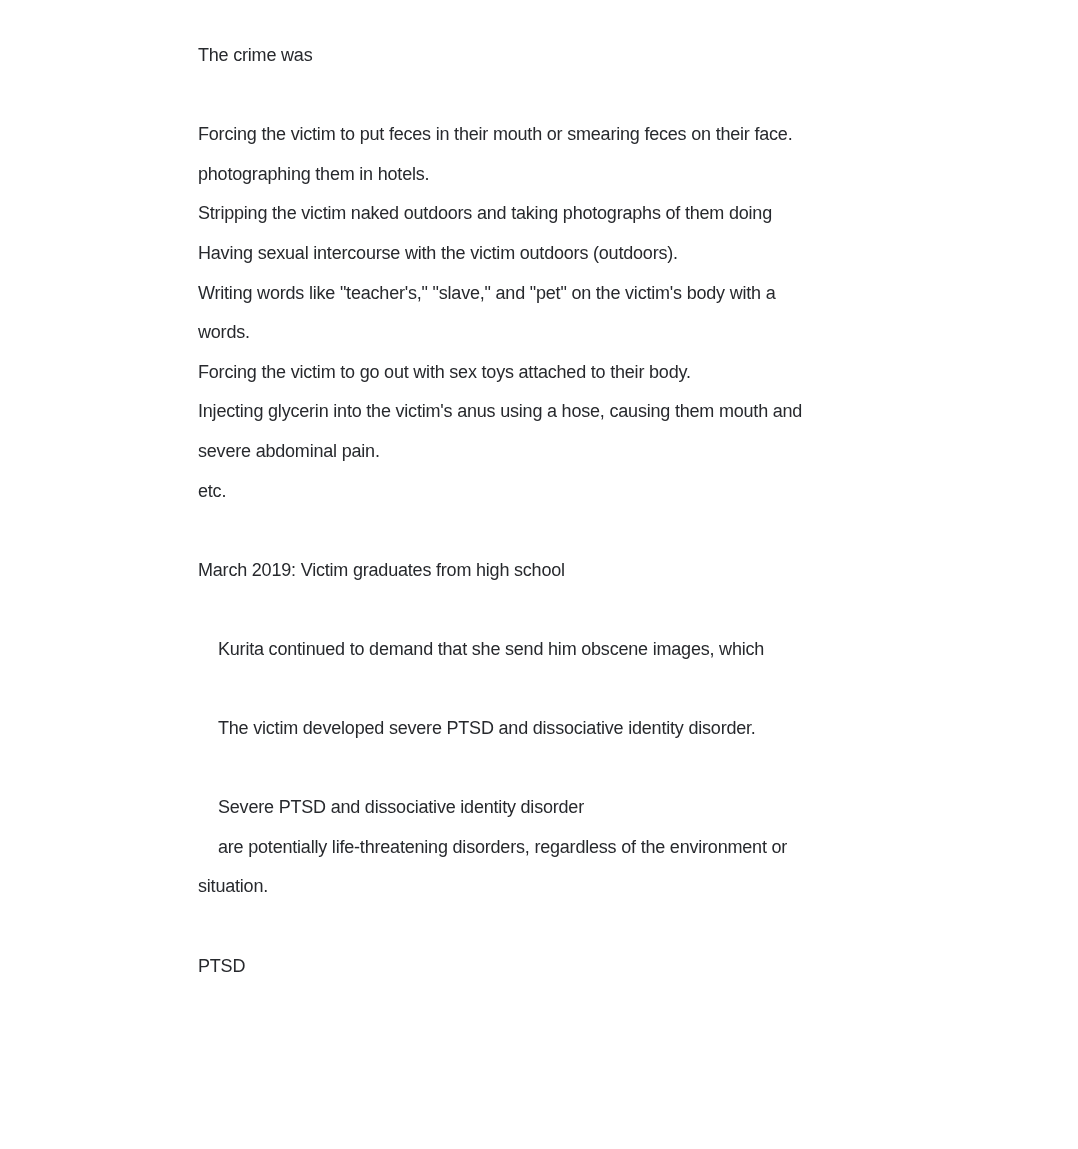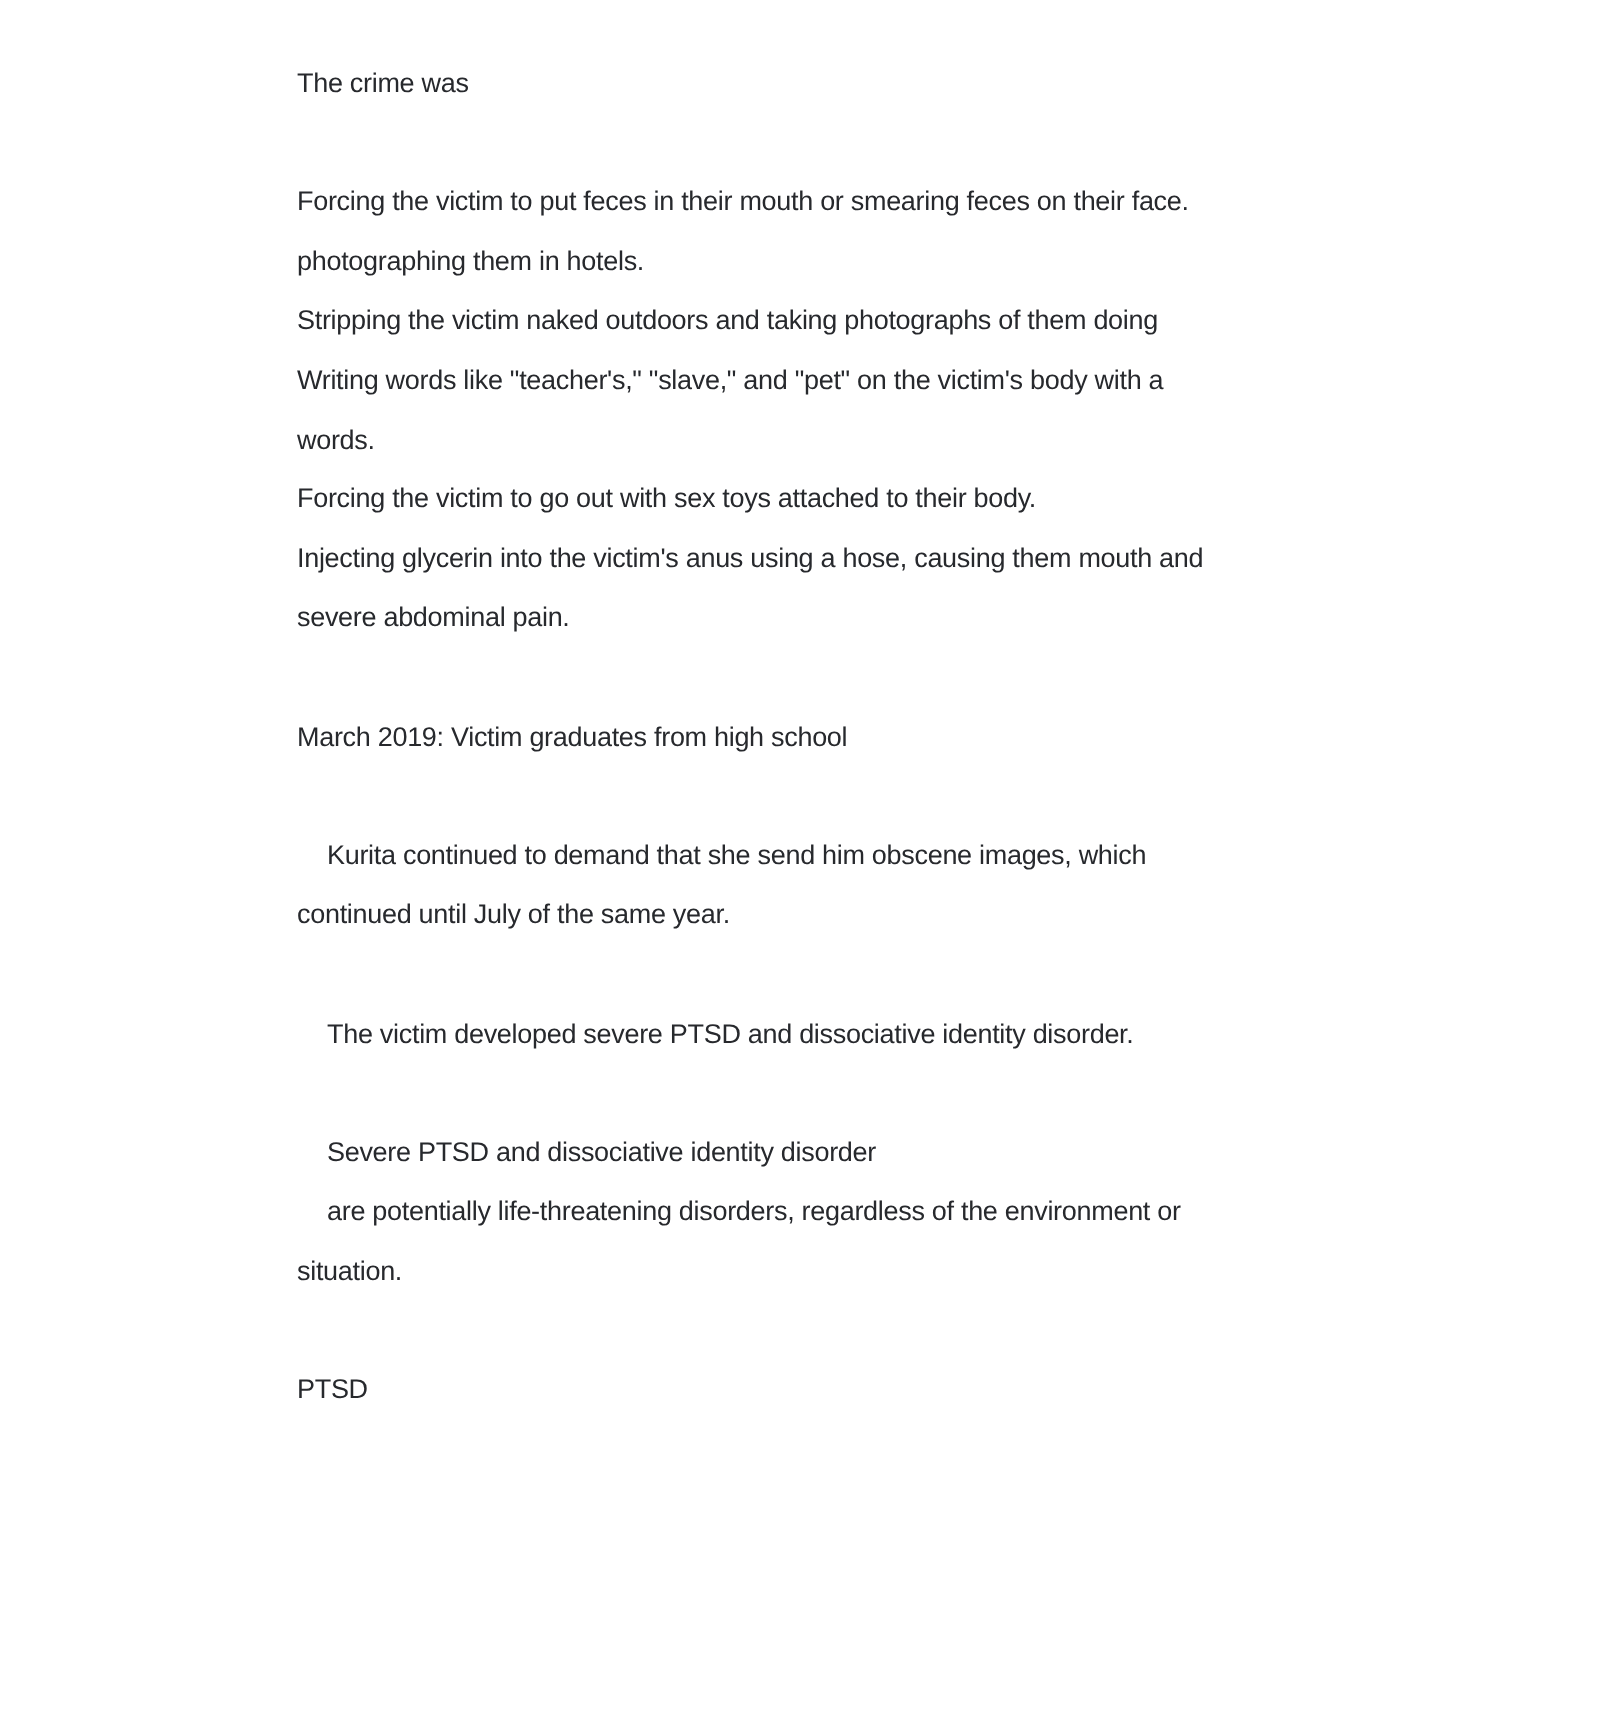--- a/index.html
+++ b/index.html
@@ -41,30 +41,31 @@
 </head>
 <body>
 
 <main class="page">
   <article class="content" id="document-content">
       <div class="line">The crime was</div>
       <div class="line blank"></div>
       <div class="line">Forcing the victim to put feces in their mouth or smearing feces on their face.</div>
       <div class="line">photographing them in hotels.</div>
       <div class="line">Stripping the victim naked outdoors and taking photographs of them doing</div>
+      <div class="line">Having sexual intercourse with the victim outdoors (outdoors).</div>
       <div class="line">Writing words like "teacher's," "slave," and "pet" on the victim's body with a</div>
       <div class="line">words.</div>
       <div class="line">Forcing the victim to go out with sex toys attached to their body.</div>
       <div class="line">Injecting glycerin into the victim's anus using a hose, causing them mouth and</div>
       <div class="line">severe abdominal pain.</div>
+      <div class="line">etc.</div>
       <div class="line blank"></div>
       <div class="line">March 2019: Victim graduates from high school</div>
       <div class="line blank"></div>
       <div class="line indent">Kurita continued to demand that she send him obscene images, which</div>
-      <div class="line">continued until July of the same year.</div>
       <div class="line blank"></div>
       <div class="line indent">The victim developed severe PTSD and dissociative identity disorder.</div>
       <div class="line blank"></div>
       <div class="line indent">Severe PTSD and dissociative identity disorder</div>
       <div class="line indent">are potentially life-threatening disorders, regardless of the environment or</div>
       <div class="line">situation.</div>
       <div class="line blank"></div>
       <div class="line">PTSD</div>
     </article>
 </main>

